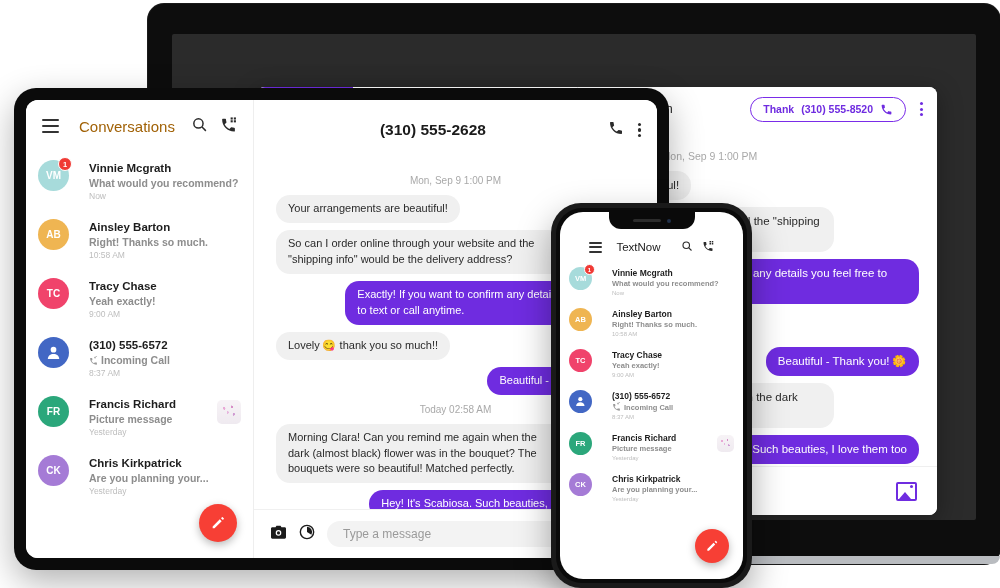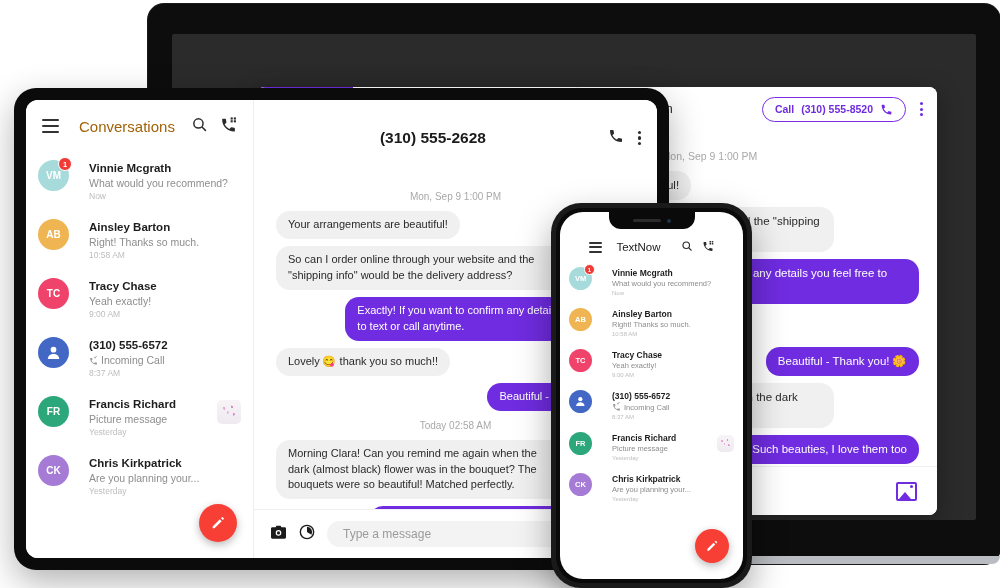--- a/index.html
+++ b/index.html
@@ -51,21 +51,21 @@
   .tablet-screen{position:absolute;left:12px;top:12px;right:12px;bottom:12px;background:#ffffff;
                  border-radius:12px;overflow:hidden;display:flex;}
   .tab-list{width:228px;background:#fff;border-right:1px solid #eeeeee;box-sizing:border-box;
             display:flex;flex-direction:column;position:relative;}
   .tab-list-head{height:52px;display:flex;align-items:center;padding:0 16px;}
   .hamburger{display:flex;flex-direction:column;gap:3.5px;}
   .hamburger i{display:block;width:17px;height:2.4px;background:#333;border-radius:1px;}
   .tab-title{flex:1;text-align:left;padding-left:20px;font-size:15px;color:#a16207;}
   .hdr-ico{margin-left:12px;}
   .tab-thread{flex:1;display:flex;flex-direction:column;background:#fff;}
-  .tab-thread-head{height:52px;display:flex;align-items:center;padding:12px 16px;}
+  .tab-thread-head{height:52px;display:flex;align-items:center;padding:4px 16px;}
   .tab-thread-title{flex:1;text-align:center;font-size:15.5px;font-weight:bold;color:#1b1b1b;}
   .tab-msgs{flex:1;padding:6px 22px 0 22px;overflow:hidden;}
   .tab-compose{height:48px;border-top:1px solid #f0f0f0;display:flex;align-items:center;
                padding:0 16px;gap:12px;}
   .msg-input{flex:1;height:26px;background:#f3f3f3;border-radius:14px;display:flex;align-items:center;
              padding:0 16px;color:#9a9a9a;font-size:12px;}
   .fab{position:absolute;width:38px;height:38px;border-radius:50%;background:#f73f35;
        box-shadow:0 3px 8px rgba(0,0,0,.28);display:flex;align-items:center;justify-content:center;}
 
   
@@ -84,21 +84,21 @@
   .ph-hamburger{display:flex;flex-direction:column;gap:2.5px;}
   .ph-hamburger i{display:block;width:13px;height:2px;background:#333;border-radius:1px;}
   .ph-title{flex:1;text-align:center;font-size:11.5px;color:#1b1b1b;padding-right:6px;}
 
   
   .conv{display:flex;align-items:flex-start;padding:7px 12px 7px 12px;position:relative;}
   .av{border-radius:50%;color:#fff;display:flex;align-items:center;justify-content:center;
       font-weight:bold;flex:none;position:relative;}
   .conv .txt{margin-left:20px;min-width:0;flex:1;}
   .cname{color:#1d1d1d;font-weight:bold;white-space:nowrap;overflow:hidden;text-overflow:ellipsis;}
-  .cprev{color:#8d8d8d;white-space:nowrap;overflow:hidden;text-overflow:ellipsis;}
+  .cprev{color:#8d8d8d;white-space:nowrap;overflow:hidden;text-overflow:ellipsis;font-weight:bold;}
   .ctime{color:#bdbdbd;}
   .badge{position:absolute;top:-3px;right:-3px;background:#f03a35;color:#fff;border-radius:50%;
          display:flex;align-items:center;justify-content:center;font-weight:bold;
          border:1.5px solid #fff;}
   .thumb{flex:none;border-radius:5px;background:
           radial-gradient(circle at 30% 35%, #e9a9d6 0 5%, transparent 6%),
           radial-gradient(circle at 62% 28%, #d78ec6 0 5%, transparent 6%),
           radial-gradient(circle at 45% 52%, #e7b6de 0 6%, transparent 7%),
           radial-gradient(circle at 70% 60%, #cf9ad2 0 5%, transparent 6%),
           linear-gradient(#f7f3f6,#efeaf0);}
@@ -180,21 +180,21 @@
                   <path d="M3 3h10v18H3z"></path>
                     <path d="M21 3l-9 9" stroke-width="2.4"></path>
                     <path d="M16.5 2.5l5 5-9 9-5-1 1-5z" fill="#6f2ce0" stroke="none"></path>
                 </svg>
               </span>
             </span>
           </div>
           <div class="desk-right-head">
             <span class="desk-contact">Ainsley Barton</span>
             <span class="call-pill">
-              <span>Call</span>
+              <span>Thank</span>
               <span>(310) 555-8520</span>
               <svg width="13" height="13" viewBox="0 0 24 24">
                   <path d="M6.6 10.8c1.4 2.8 3.8 5.1 6.6 6.6l2.2-2.2c.3-.3.7-.4 1-.2 1.1.4 2.4.6 3.6.6.6 0 1 .4 1 1V20c0 .6-.4 1-1 1-9.4 0-17-7.6-17-17 0-.6.4-1 1-1h3.5c.6 0 1 .4 1 1 0 1.3.2 2.5.6 3.6.1.4 0 .8-.2 1l-2.3 2.2z" fill="#6f2ce0"></path>
                 </svg>
             </span>
             <span class="kebab">
                 <i></i>
                 <i></i>
                 <i></i>
               </span>

